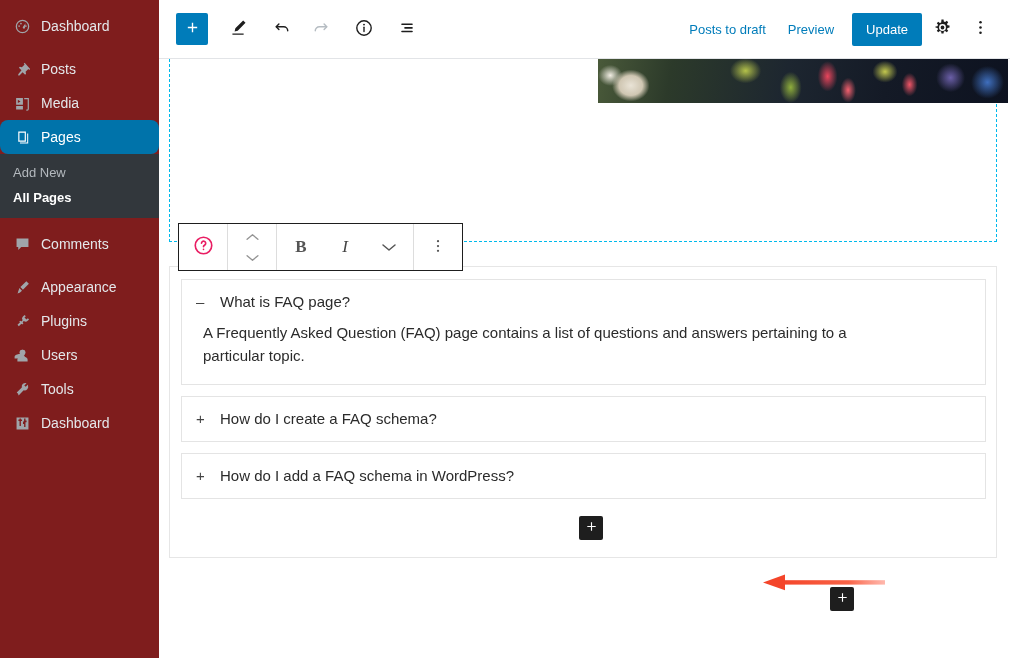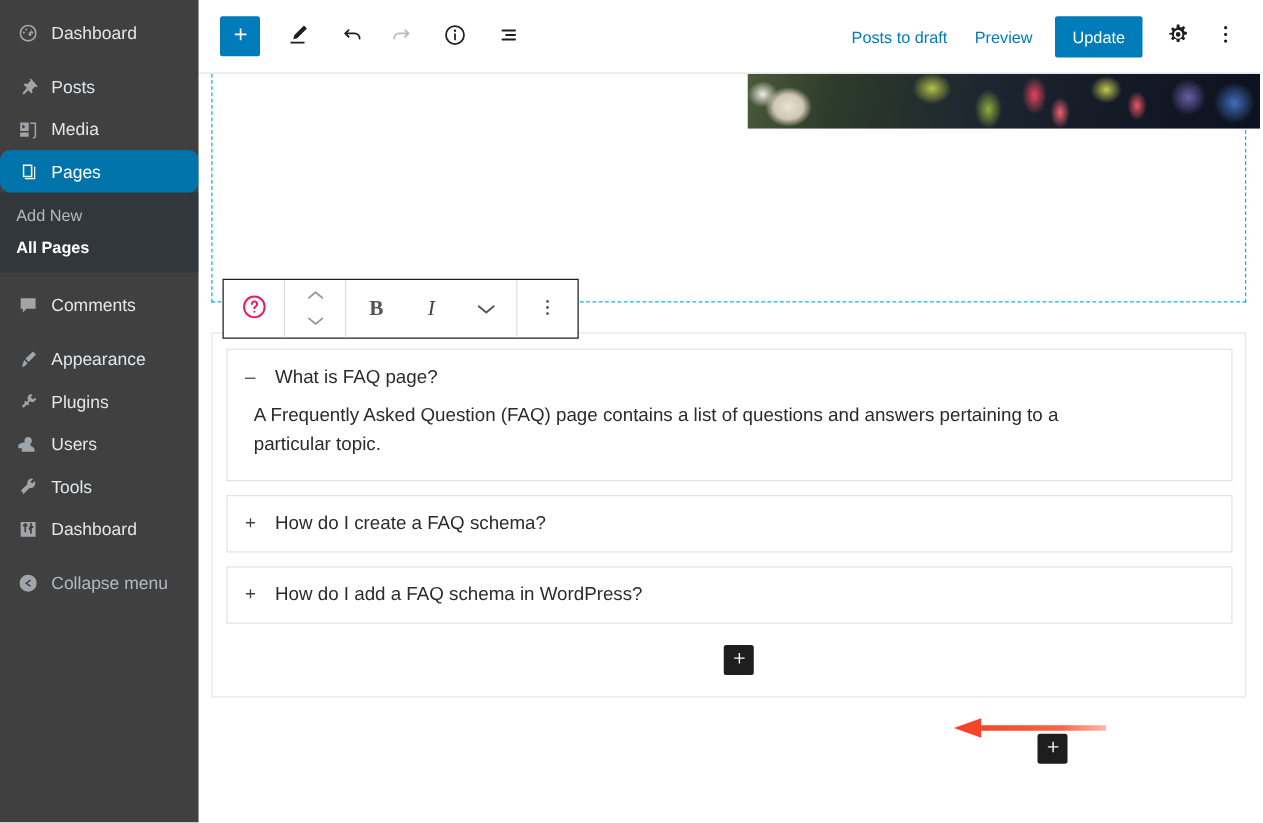--- a/index.html
+++ b/index.html
@@ -7,21 +7,21 @@
     width: 1010px; height: 658px;
     overflow: hidden;
     background: #fff;
     font-family: "Liberation Sans", sans-serif;
   }
   #app { position: relative; width: 1010px; height: 658px; display: flex; }
 
   
   #sidebar {
     width: 159px; height: 658px;
-    background: #404040;
+    background: #7f1d1d;
     flex: 0 0 159px;
     position: relative;
     overflow: hidden;
   }
   .nav-item {
     display: flex; align-items: center;
     height: 34px;
     padding-left: 12px;
     color: #e4e7ea;
     font-size: 14px;
@@ -105,21 +105,21 @@
     background: none; border: none;
     color: #007cba; font-size: 13px;
     font-family: "Liberation Sans", sans-serif;
     cursor: pointer; padding: 8px 10px;
   }
   .update-btn {
     background: #007cba; color: #fff;
     border: none; border-radius: 2px;
     font-size: 13px; font-family: "Liberation Sans", sans-serif;
     padding: 0 14px; height: 33px;
-    cursor: pointer; margin: 0 8px 0 6px;
+    cursor: pointer; margin: 0 0 0 6px;
   }
 
   
   #canvas {
     position: relative;
     height: 599px;
     background: #fff;
     overflow: hidden;
   }
 
@@ -359,28 +359,20 @@
       <span class="ic">
         <svg width="17" height="17" viewBox="0 0 20 20" fill="currentColor">
             <path d="M3 3h14v14H3zm2.2 2.2v2h1.3v5.6h1.6V7.2h1.3v-2H8.1V4H6.5v1.2zm5.4 3.4v2h1.3V14h1.6v-5.4h1.3v-2h-1.3V4h-1.6v2.6z"></path>
           </svg>
       </span>
       <span class="lbl">Dashboard</span>
     </div>
 
     <div class="nav-gap"></div>
 
-    <div class="nav-item collapse-row">
-      <span class="ic">
-        <svg width="17" height="17" viewBox="0 0 20 20" fill="currentColor">
-            <path d="M10 2a8 8 0 108 8 8 8 0 00-8-8zm1.8 4.5l1 1L9.4 10l3.4 2.5-1 1L7 10z"></path>
-          </svg>
-      </span>
-      <span class="lbl">Collapse menu</span>
-    </div>
 
   </div>
 
   <div id="main">
 
     <div id="topbar">
       <div class="tb-left">
 
         <button class="tb-add">
           <span>

